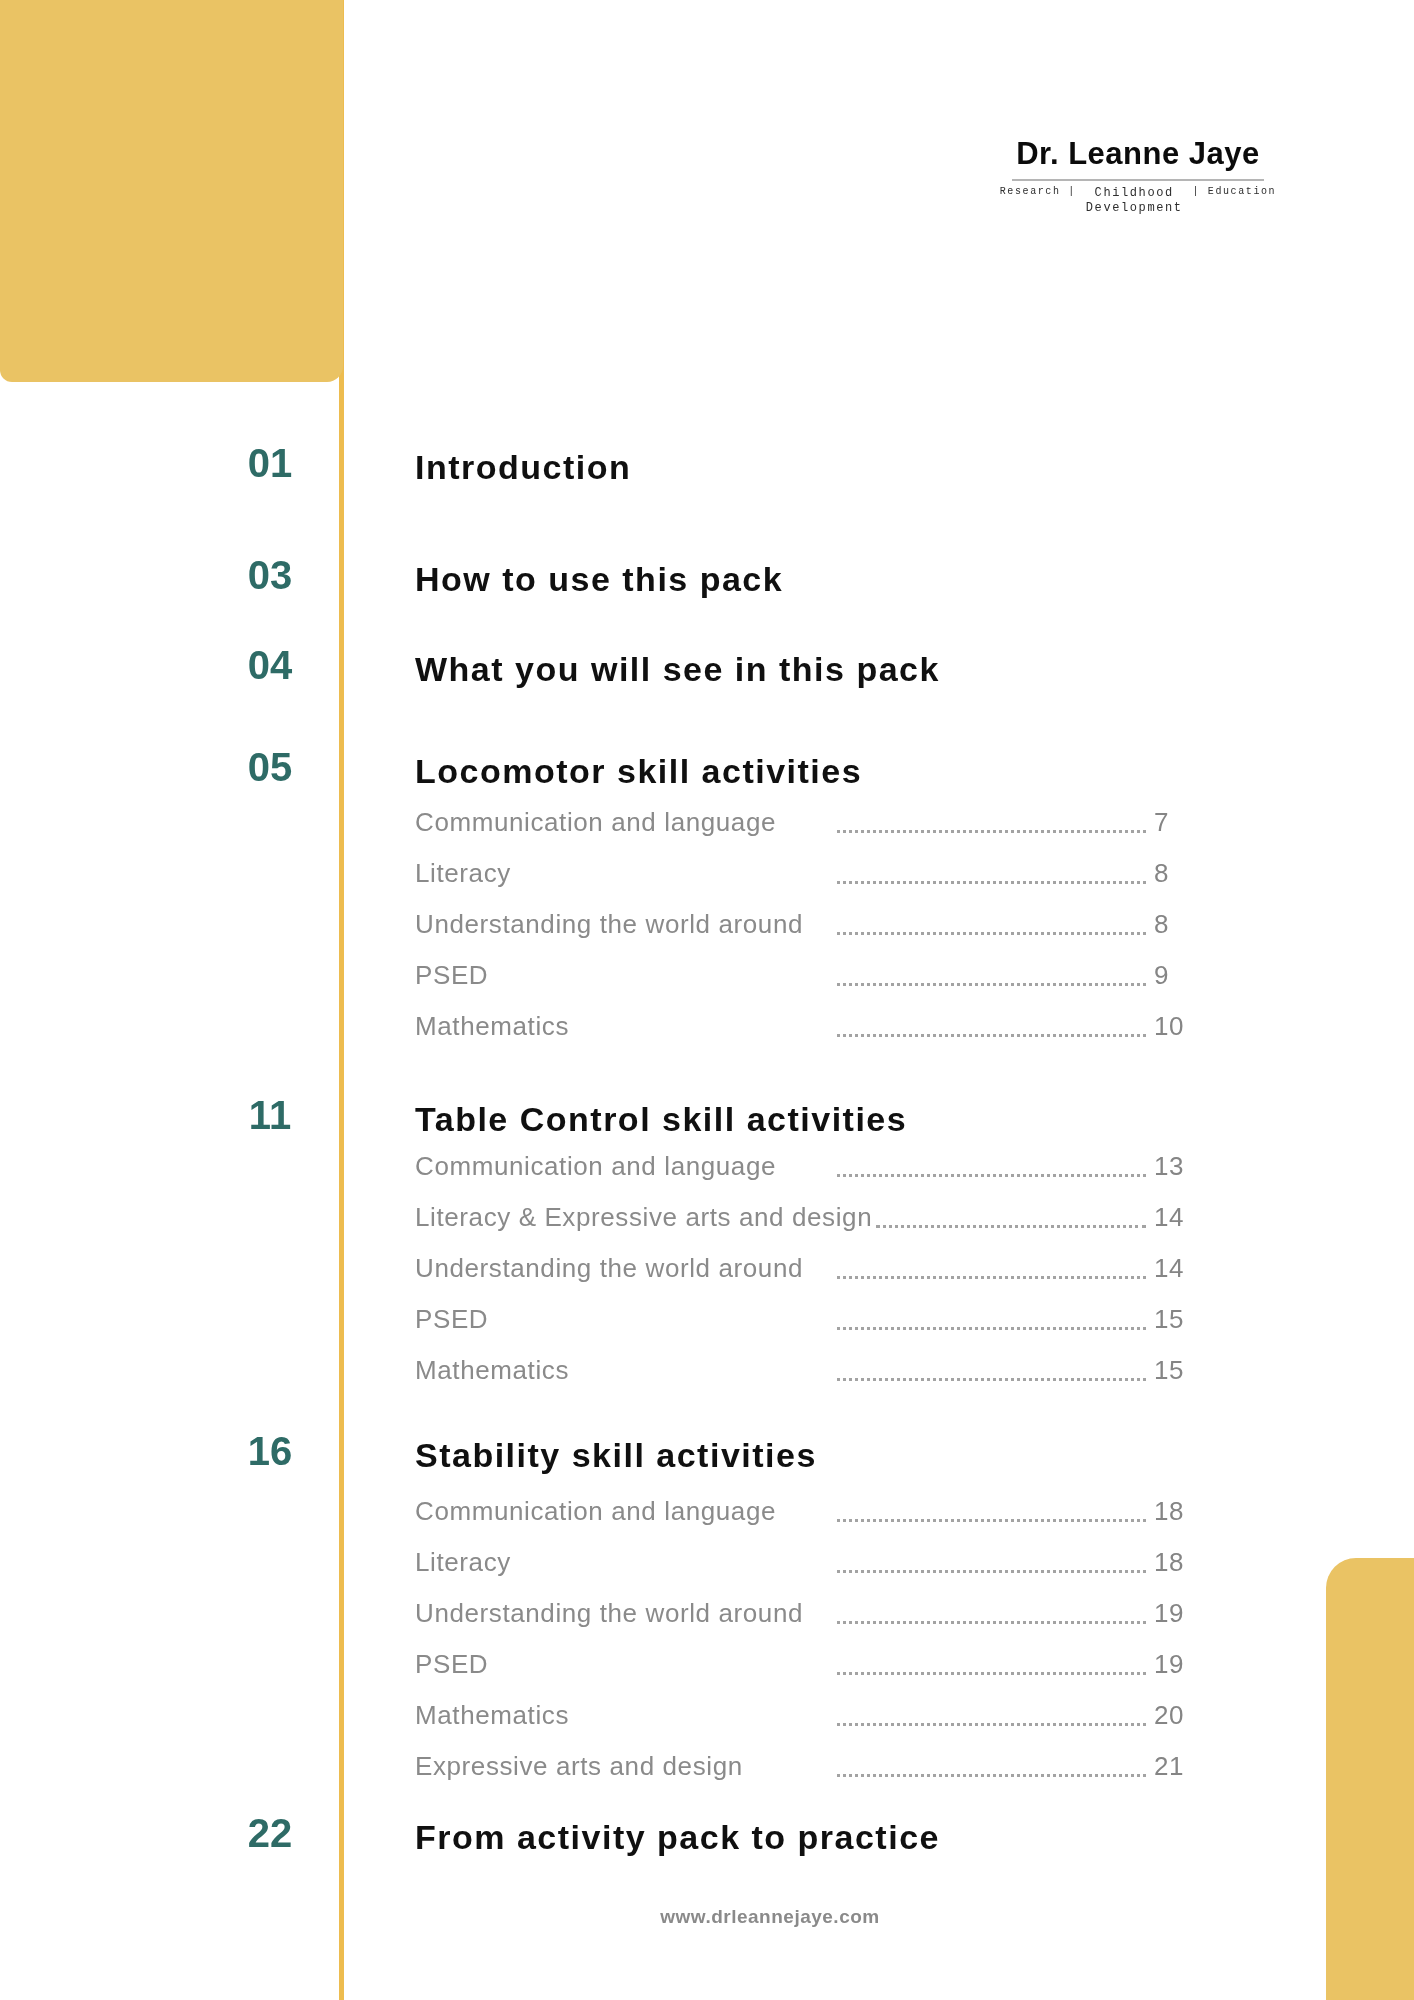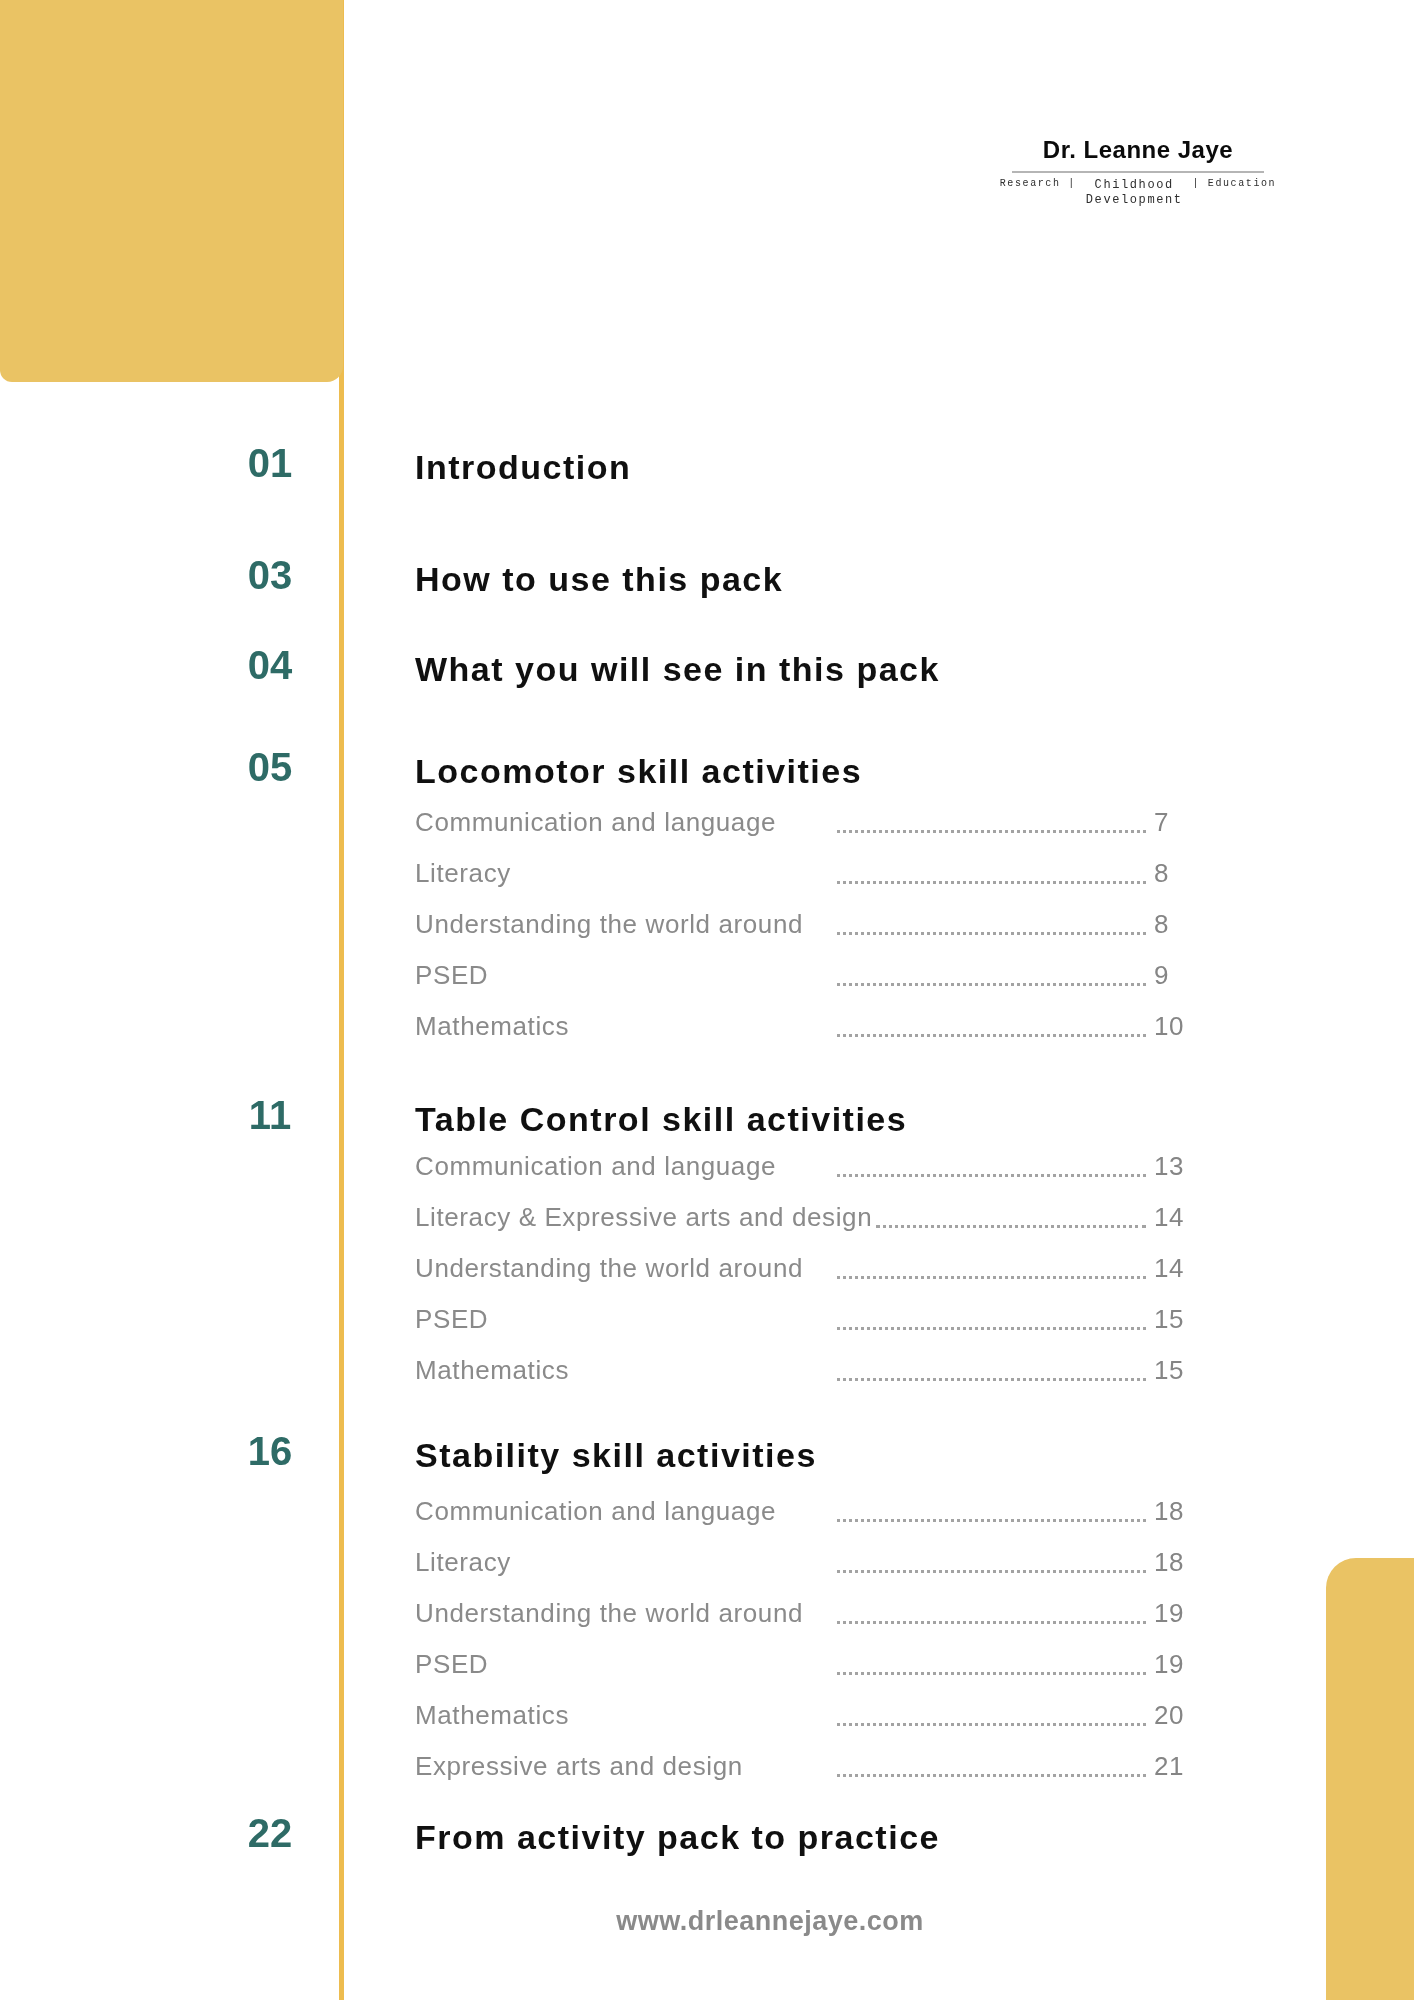--- a/index.html
+++ b/index.html
@@ -8,21 +8,21 @@
 
   
   .corner-top{position:absolute;left:0;top:0;width:343px;height:382px;background:#EAC364;
               border-radius:0 0 16px 12px;z-index:2;}
   .vline{position:absolute;left:339px;top:0;bottom:0;width:5px;background:#EDBC4F;z-index:1;}
   .corner-bottom{position:absolute;left:1326px;top:1558px;right:0;bottom:0;background:#EAC364;
                  border-radius:30px 0 0 0;z-index:2;}
 
   
   .logo{position:absolute;left:1008px;top:136px;width:260px;text-align:center;z-index:3;}
-  .logo-name{font-size:24px;font-weight:800;color:#0b0b0b;letter-spacing:0.5px;white-space:nowrap;}
+  .logo-name{font-size:31px;font-weight:800;color:#0b0b0b;letter-spacing:0.5px;white-space:nowrap;}
   .logo-rule{height:2px;background:#b5b5b5;margin:7px 4px 5px 4px;}
   .logo-tag{display:flex;align-items:flex-start;justify-content:center;gap:10px;
             font-size:10px;color:#2e2e2e;letter-spacing:1.6px;white-space:nowrap;font-family:Liberation Mono, monospace;}
   .logo-tag .stack{display:inline-flex;flex-direction:column;line-height:1.25;font-size:12px;}
 
   
   .title-small{position:absolute;left:406px;top:204px;font-size:54px;line-height:1;
                font-weight:700;color:#0f0f0f;letter-spacing:5px;z-index:3;}
   .title-big{position:absolute;left:404px;top:274px;font-size:76px;line-height:1;
              font-weight:800;color:#1E5B84;letter-spacing:3px;z-index:3;}
@@ -33,21 +33,21 @@
   .etitle{position:absolute;left:415px;font-size:34px;line-height:1.25;font-weight:700;
           color:#101010;letter-spacing:1.5px;white-space:nowrap;z-index:3;cursor:pointer;}
   .sublist{position:absolute;left:415px;width:781px;z-index:3;}
   .row{display:flex;align-items:center;height:51px;cursor:pointer;}
   .lab{min-width:418px;font-size:26px;color:#8A8A8A;letter-spacing:0.6px;white-space:nowrap;}
   .dots{flex:1;height:0;border-bottom:3px dotted #A3A3A3;position:relative;top:9px;margin:0 8px 0 4px;}
   .pg{width:42px;font-size:26px;color:#858585;letter-spacing:0.5px;text-align:left;}
 
   
   .footer{position:absolute;left:344px;width:852px;top:1906px;text-align:center;
-          font-size:27px;font-weight:700;color:#8a8a8a;letter-spacing:0.5px;z-index:3;cursor:pointer;}
+          font-size:19px;font-weight:700;color:#8a8a8a;letter-spacing:0.5px;z-index:3;cursor:pointer;}
 </style>
 </head>
 <body>
 
 <div class="page">
 
   <div class="corner-top"></div>
   <div class="vline"></div>
   <div class="corner-bottom"></div>
 

